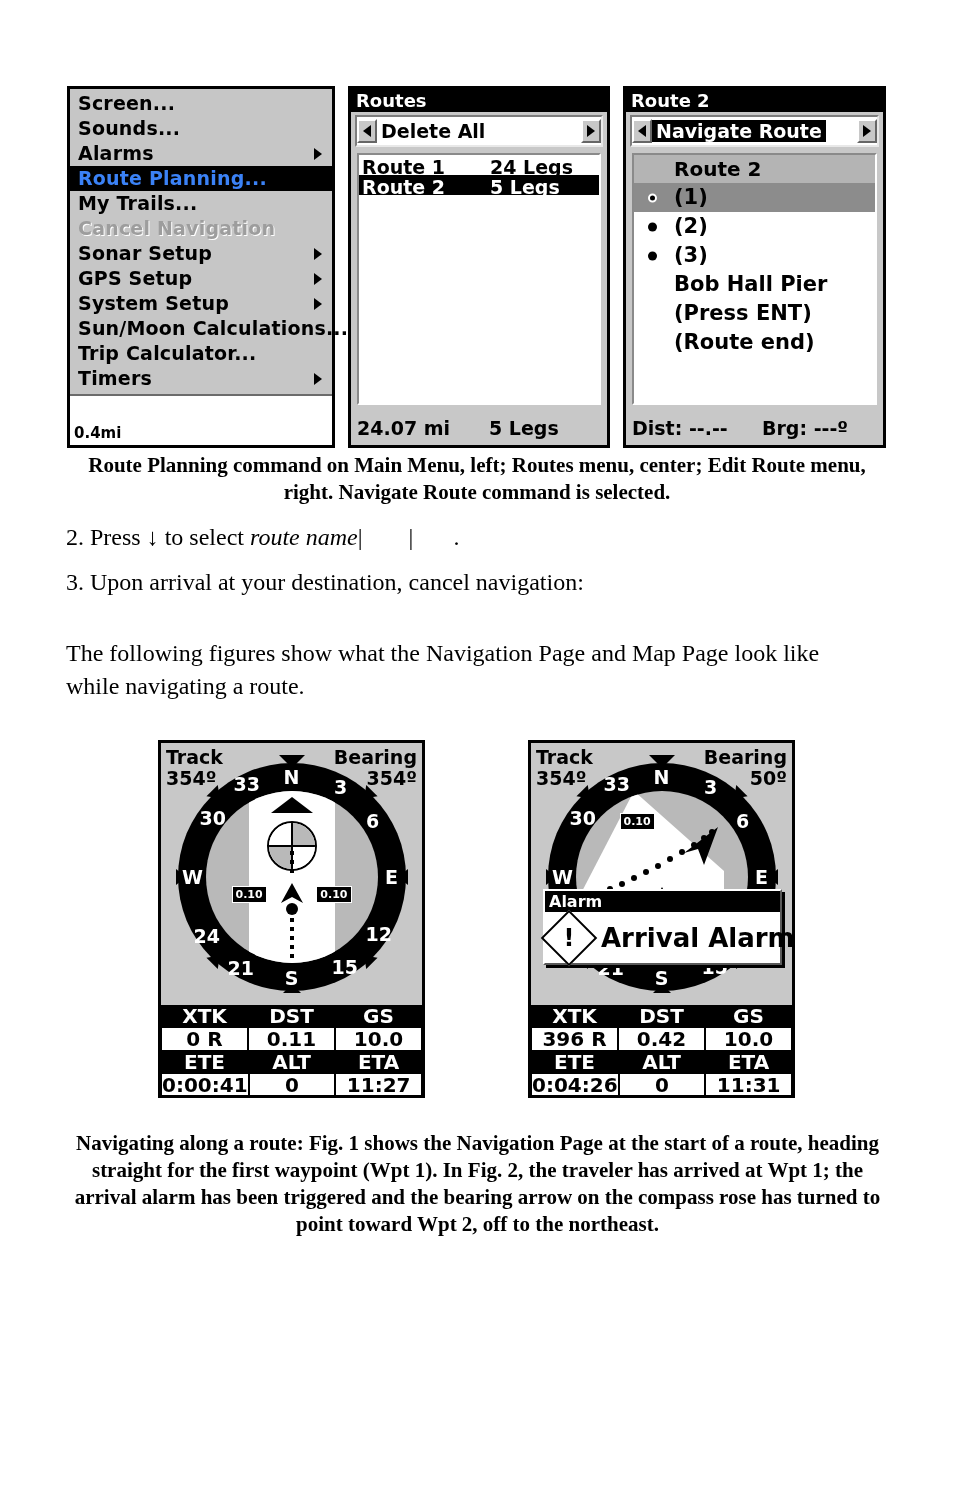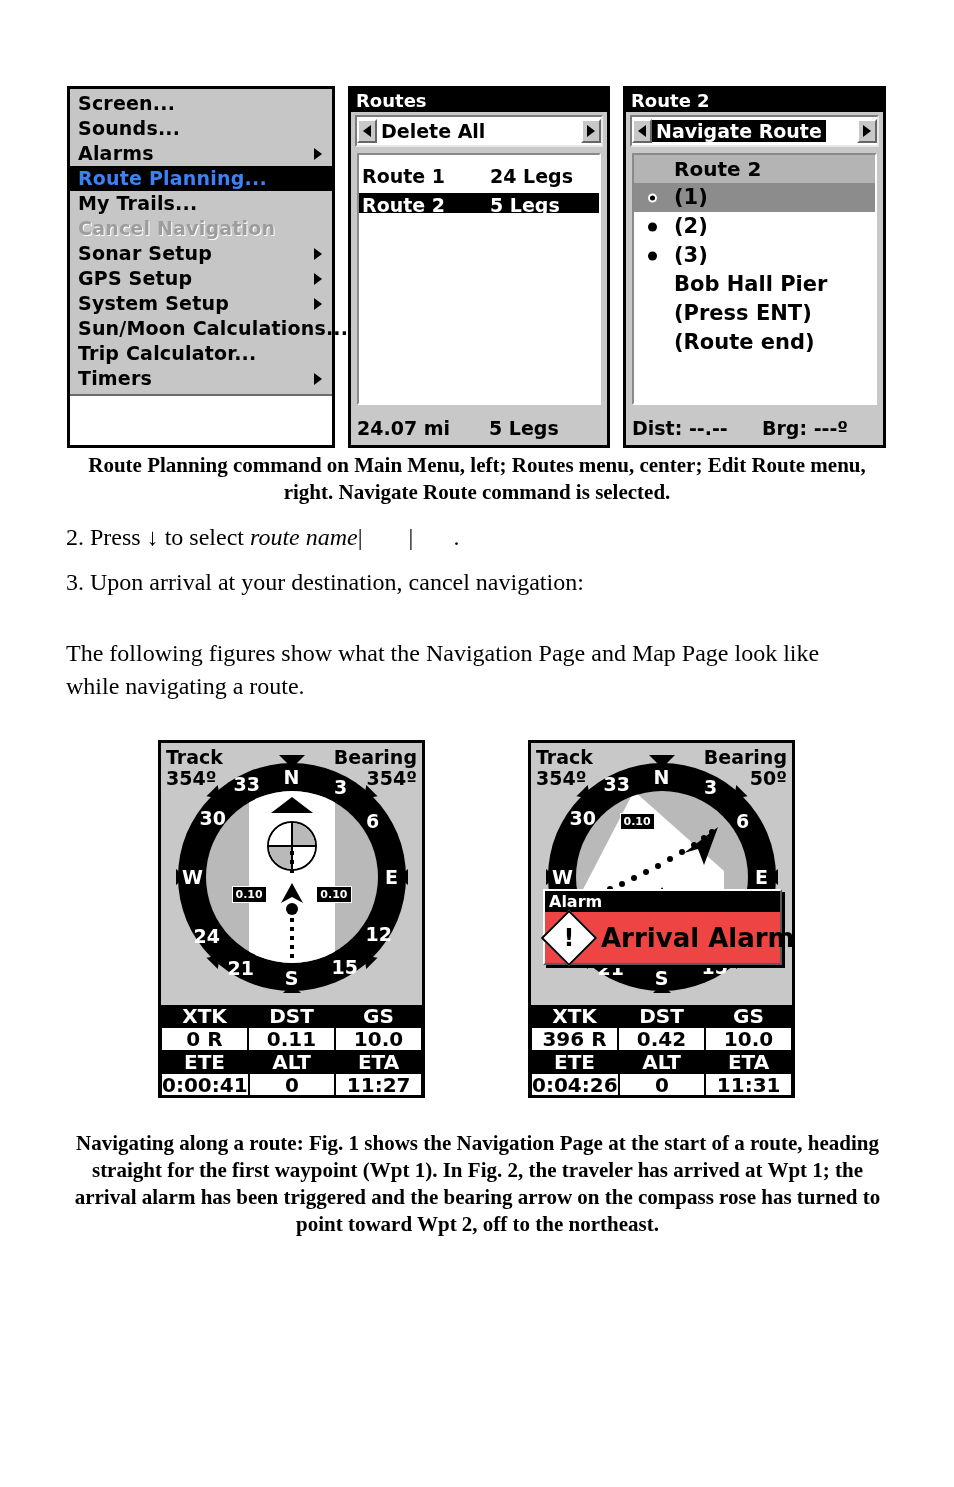--- a/index.html
+++ b/index.html
@@ -101,21 +101,20 @@
     border-right-color:#fff;border-bottom-color:#fff;
     box-sizing:border-box;
   }
   #routes-panel .listbox{ top:64px; bottom:40px; }
   .rrow{
     height:20px;line-height:24px;
     font-size:19px;
     display:flex;
     padding:0 3px;
     white-space:nowrap;
-    margin-top:9px;
   }
   .rrow.sel{ background:#000;color:#fff; }
   .rrow .rname{ flex:0 0 128px; }
   .rrow .rlegs{ flex:1 1 auto; }
   .statusbar{
     position:absolute;left:0;right:0;bottom:0;height:34px;
     background:#c8c8c8;
     display:flex;align-items:center;
     font-size:19px;
   }
@@ -318,21 +317,21 @@
     flex:1 1 0;text-align:center;
     font-size:20px;line-height:22px;
     display:flex;align-items:center;justify-content:center;
   }
   .dg-hdr .dg-cell{ background:#000;color:#fff; }
   .dg-val .dg-cell{ background:#fff;color:#000;margin:1px; }
 
   
   .alarm-box{
     position:absolute;left:12px;right:10px;top:146px;height:76px;
-    background:#ef4444;
+    background:#ffffff;
     border:2px solid #fff;
     border-right-color:#5a5a5a;border-bottom-color:#5a5a5a;
     box-sizing:border-box;
     box-shadow:3px 3px 0 #000;
   }
   .alarm-title{
     background:#000;color:#fff;height:21px;line-height:21px;
     font-size:16px;padding-left:4px;
   }
   .alarm-body{
@@ -365,20 +364,23 @@
     <div class="mm-item"><span>Alarms</span><i class="mm-arrow"></i></div>
     <div class="mm-item sel"><span>Route Planning...</span></div>
     <div class="mm-item"><span>My Trails...</span></div>
     <div class="mm-item dim"><span>Cancel Navigation</span></div>
     <div class="mm-item"><span>Sonar Setup</span><i class="mm-arrow"></i></div>
     <div class="mm-item"><span>GPS Setup</span><i class="mm-arrow"></i></div>
     <div class="mm-item"><span>System Setup</span><i class="mm-arrow"></i></div>
     <div class="mm-item"><span>Sun/Moon Calculations...</span></div>
     <div class="mm-item"><span>Trip Calculator...</span></div>
     <div class="mm-item"><span>Timers</span><i class="mm-arrow"></i></div>
+  </div>
+  <div class="mm-foot">
+    <span>0.4mi</span>
   </div>
 </div>
 
 <div class="lcd" id="routes-panel">
   <div class="title-bar">Routes</div>
   <div class="combo">
     <div class="cbtn">
         <i class="tri-l"></i>
       </div>
     <div class="ctext">Delete All</div>

